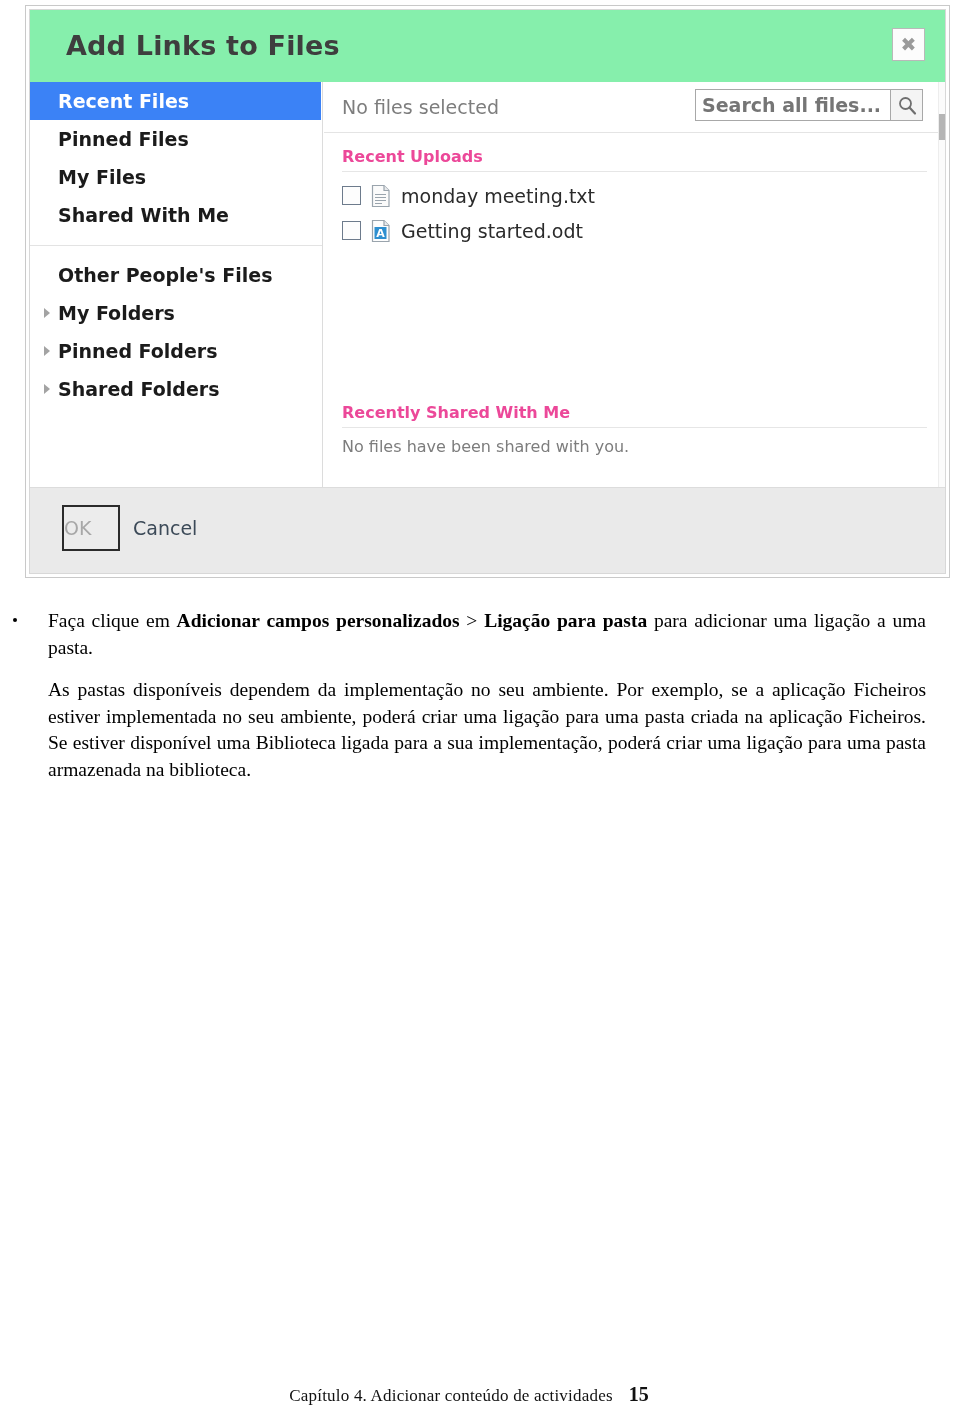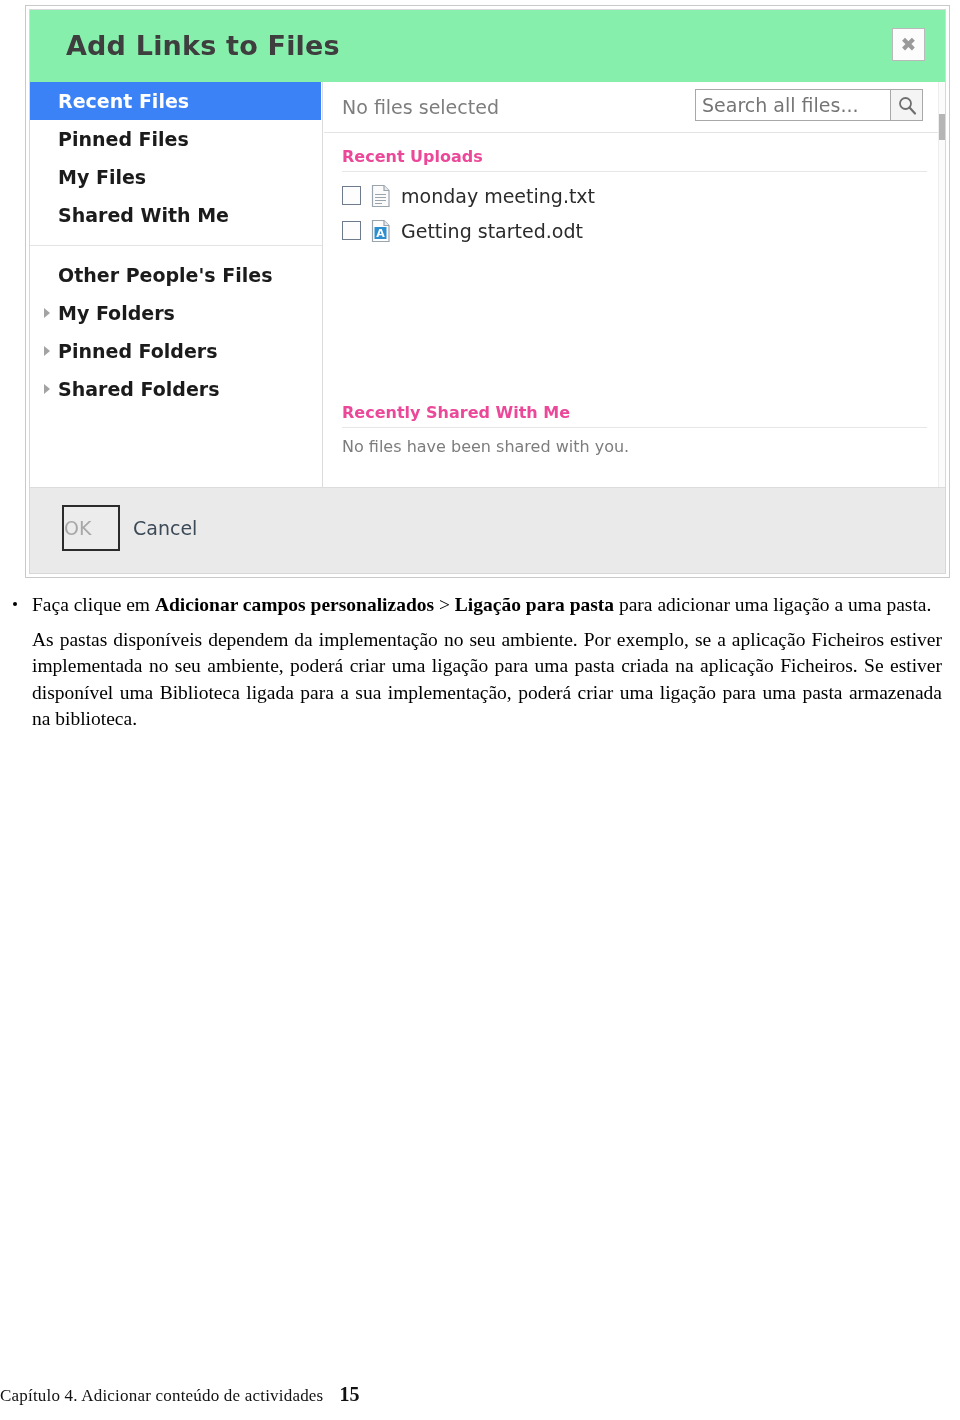--- a/index.html
+++ b/index.html
@@ -162,20 +162,21 @@
     width: 196px;
     height: 32px;
     border: 1px solid #a8a8a8;
     background: #fff;
     font-size: 19px;
     color: #6f6f6f;
     font-family: "DejaVu Sans", sans-serif;
     padding: 0 6px;
     box-sizing: border-box;
     outline: none;
+    font-weight: bold;
   }
   .search-btn {
     width: 32px;
     height: 32px;
     border: 1px solid #a8a8a8;
     border-left: none;
     background: #f4f4f4;
     box-sizing: border-box;
     position: relative;
     cursor: pointer;
@@ -304,33 +305,33 @@
     height: 4px;
     background: #000;
     border-radius: 50%;
   }
   .para {
     font-family: "Liberation Serif", serif;
     font-size: 19.5px;
     line-height: 26.5px;
     color: #000;
     text-align: justify;
-    margin: 0;
+    margin: 16px;
     padding-right: 18px;
   }
   .para b { font-weight: bold; }
   .para.second { margin-top: 8px; }
 
   
   .page-footer {
     position: absolute;
     left: 0;
     right: 22px;
     bottom: 14px;
-    text-align: left;
+    text-align: center;
     font-family: "Liberation Serif", serif;
     font-size: 17px;
     color: #111;
   }
   .page-footer .chapter { letter-spacing: .2px; }
   .page-footer .pageno {
     font-weight: bold;
     font-size: 20px;
     margin-left: 16px;
   }

